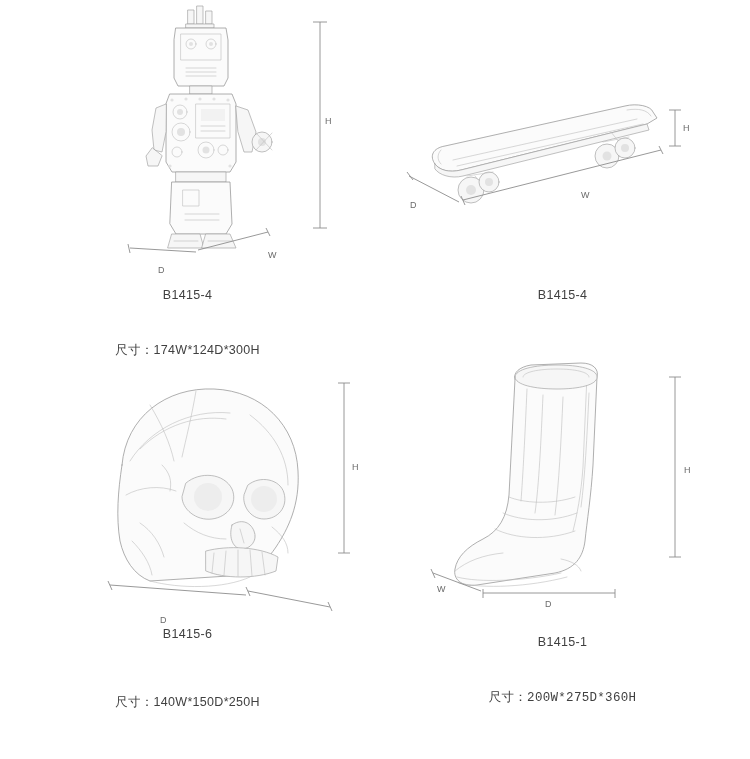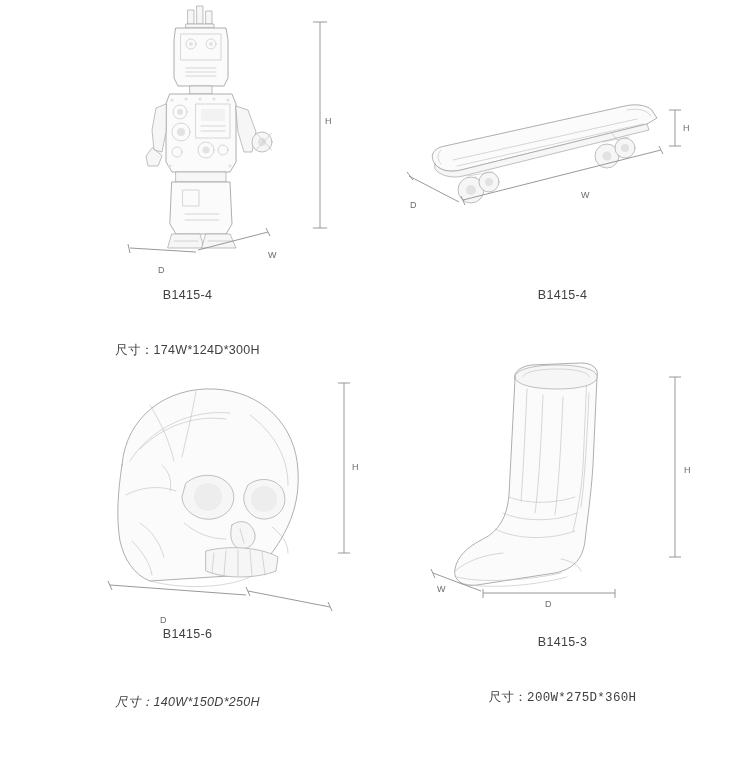--- a/index.html
+++ b/index.html
@@ -43,21 +43,21 @@
     width: 375px;
     text-align: center;
     font-size: 12.5px;
     color: #404040;
     letter-spacing: 0.3px;
   }
   .caption.code { top: 288px; }
   .caption.dims { top: 310px; margin-top: 32px; }
 
   .r2c1 .caption.code { top: 282px; }
-  .r2c1 .caption.dims { top: 317px; font-style: italic; }
+  .r2c1 .caption.dims { top: 317px; }
   .r2c2 .caption.code { top: 290px; }
   .r2c2 .caption.dims { top: 312px; font-family: Liberation Mono, monospace; }
 
   svg { display: block; }
   .ln {
     stroke: #8d8d8d;
     stroke-width: 0.9;
     fill: none;
   }
   .dim-label {
@@ -351,17 +351,17 @@
           <path d="M240 244 L240 253"></path>
 
           <path d="M58 228 L106 246"></path>
           <path d="M56 224 L60 233"></path>
         </g>
         <text class="dim-label" x="309" y="128">H</text>
         <text class="dim-label" x="170" y="262">D</text>
         <text class="dim-label" x="62" y="247">W</text>
       </svg>
     </div>
-    <div class="caption code">B1415-3</div>
+    <div class="caption code">B1415-1</div>
     <div class="caption dims">尺寸：200W*275D*360H</div>
   </div>
 
 </div>
 
 </body></html>

